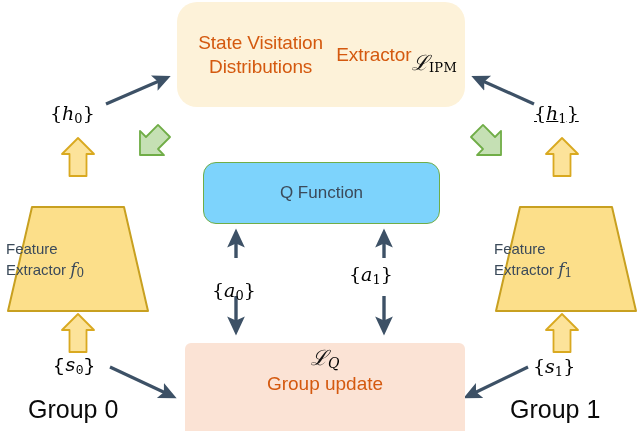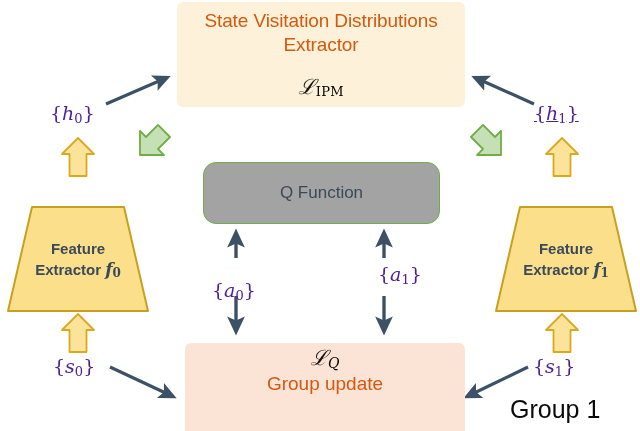--- a/index.html
+++ b/index.html
@@ -14,24 +14,24 @@
     background: #ffffff;
     overflow: hidden;
     font-family: "Liberation Sans", sans-serif;
   }
   .abs { position: absolute; }
 
   
   #top-box {
     left: 177px; top: 2px; width: 288px; height: 105px;
     background: #fdf2d9;
-    border-radius: 6px;
+    border-radius: 20px;
     box-sizing: border-box;
     display: flex;
-    flex-direction: column;
+    flex-direction: row;
     align-items: center;
     justify-content: center;
     padding: 4px 8px;
   }
   #top-box .title {
     color: #d4590f;
     font-size: 19px;
     line-height: 24px;
     text-align: center;
     font-family: "Liberation Sans", sans-serif;
@@ -48,21 +48,21 @@
     font-style: normal;
     font-size: 13px;
     vertical-align: -2px;
     letter-spacing: 0.3px;
   }
   #ipm-line { margin-top: 15px; }
 
   
   #q-box {
     left: 203px; top: 162px; width: 237px; height: 62px;
-    background: #a3a3a3;
+    background: #7dd3fc;
     border: 1.6px solid #70ad47;
     border-radius: 13px;
     box-sizing: border-box;
     display: flex; align-items: center; justify-content: center;
   }
   #q-box .qlabel {
     color: #3b4a5a;
     font-size: 17px;
   }
 
@@ -90,59 +90,58 @@
 
   
   .trap {
     width: 144px; height: 110px;
   }
   .trap svg { display: block; }
   .trap-label {
     position: absolute;
     left: 0; width: 144px;
     top: 34px;
-    text-align: center;
+    text-align: left;
     color: #3b4a5a;
     font-size: 15px;
     line-height: 20px;
     pointer-events: none;
-    font-weight: bold;
   }
   .fvar {
     font-family: "DejaVu Serif", serif;
     font-style: italic;
     font-size: 17px;
   }
   .fsub {
     font-family: "DejaVu Serif", serif;
     font-style: normal;
     font-size: 12px;
     vertical-align: -2px;
   }
   #trap-left  { left: 6px;  top: 205px; }
   #trap-right { left: 494px; top: 205px; }
 
   
   .setlabel {
     font-family: "DejaVu Serif", serif;
     font-size: 19px;
-    color: #4c1d95;
+    color: #000000;
     white-space: nowrap;
   }
   .setlabel .sub {
     font-size: 13px;
     vertical-align: -3px;
   }
   .setlabel .it { font-style: italic; }
 
   #lbl-h0 { left: 50px;  top: 102px; }
   #lbl-h1 { left: 534px; top: 102px; text-decoration: underline; }
   #lbl-a0 { left: 212px; top: 263px; margin-top: 16px; }
-  #lbl-a1 { left: 378px; top: 263px; }
-  #lbl-s0 { left: 53px;  top: 355px; }
+  #lbl-a1 { left: 349px; top: 263px; }
+  #lbl-s0 { left: 53px;  top: 355px; font-family: Liberation Mono, monospace; }
   #lbl-s1 { left: 533px; top: 355px; }
 
   
   .group-label {
     font-size: 25px;
     color: #0a0a0a;
     white-space: nowrap;
   }
   #group-0 { left: 28px;  top: 395px; }
   #group-1 { left: 510px; top: 395px; text-align: center; }
@@ -262,15 +261,16 @@
   <div class="abs setlabel" id="lbl-h1"><span>{</span><span class="it">h</span><span class="sub">1</span><span>}</span></div>
 
   <div class="abs setlabel" id="lbl-a0"><span>{</span><span class="it">a</span><span class="sub">0</span><span>}</span></div>
 
   <div class="abs setlabel" id="lbl-a1"><span>{</span><span class="it">a</span><span class="sub">1</span><span>}</span></div>
 
   <div class="abs setlabel" id="lbl-s0"><span>{</span><span class="it">s</span><span class="sub">0</span><span>}</span></div>
 
   <div class="abs setlabel" id="lbl-s1"><span>{</span><span class="it">s</span><span class="sub">1</span><span>}</span></div>
 
+  <div class="abs group-label" id="group-0">Group 0</div>
   <div class="abs group-label" id="group-1">Group 1</div>
 
 </div>
 
 </body></html>

